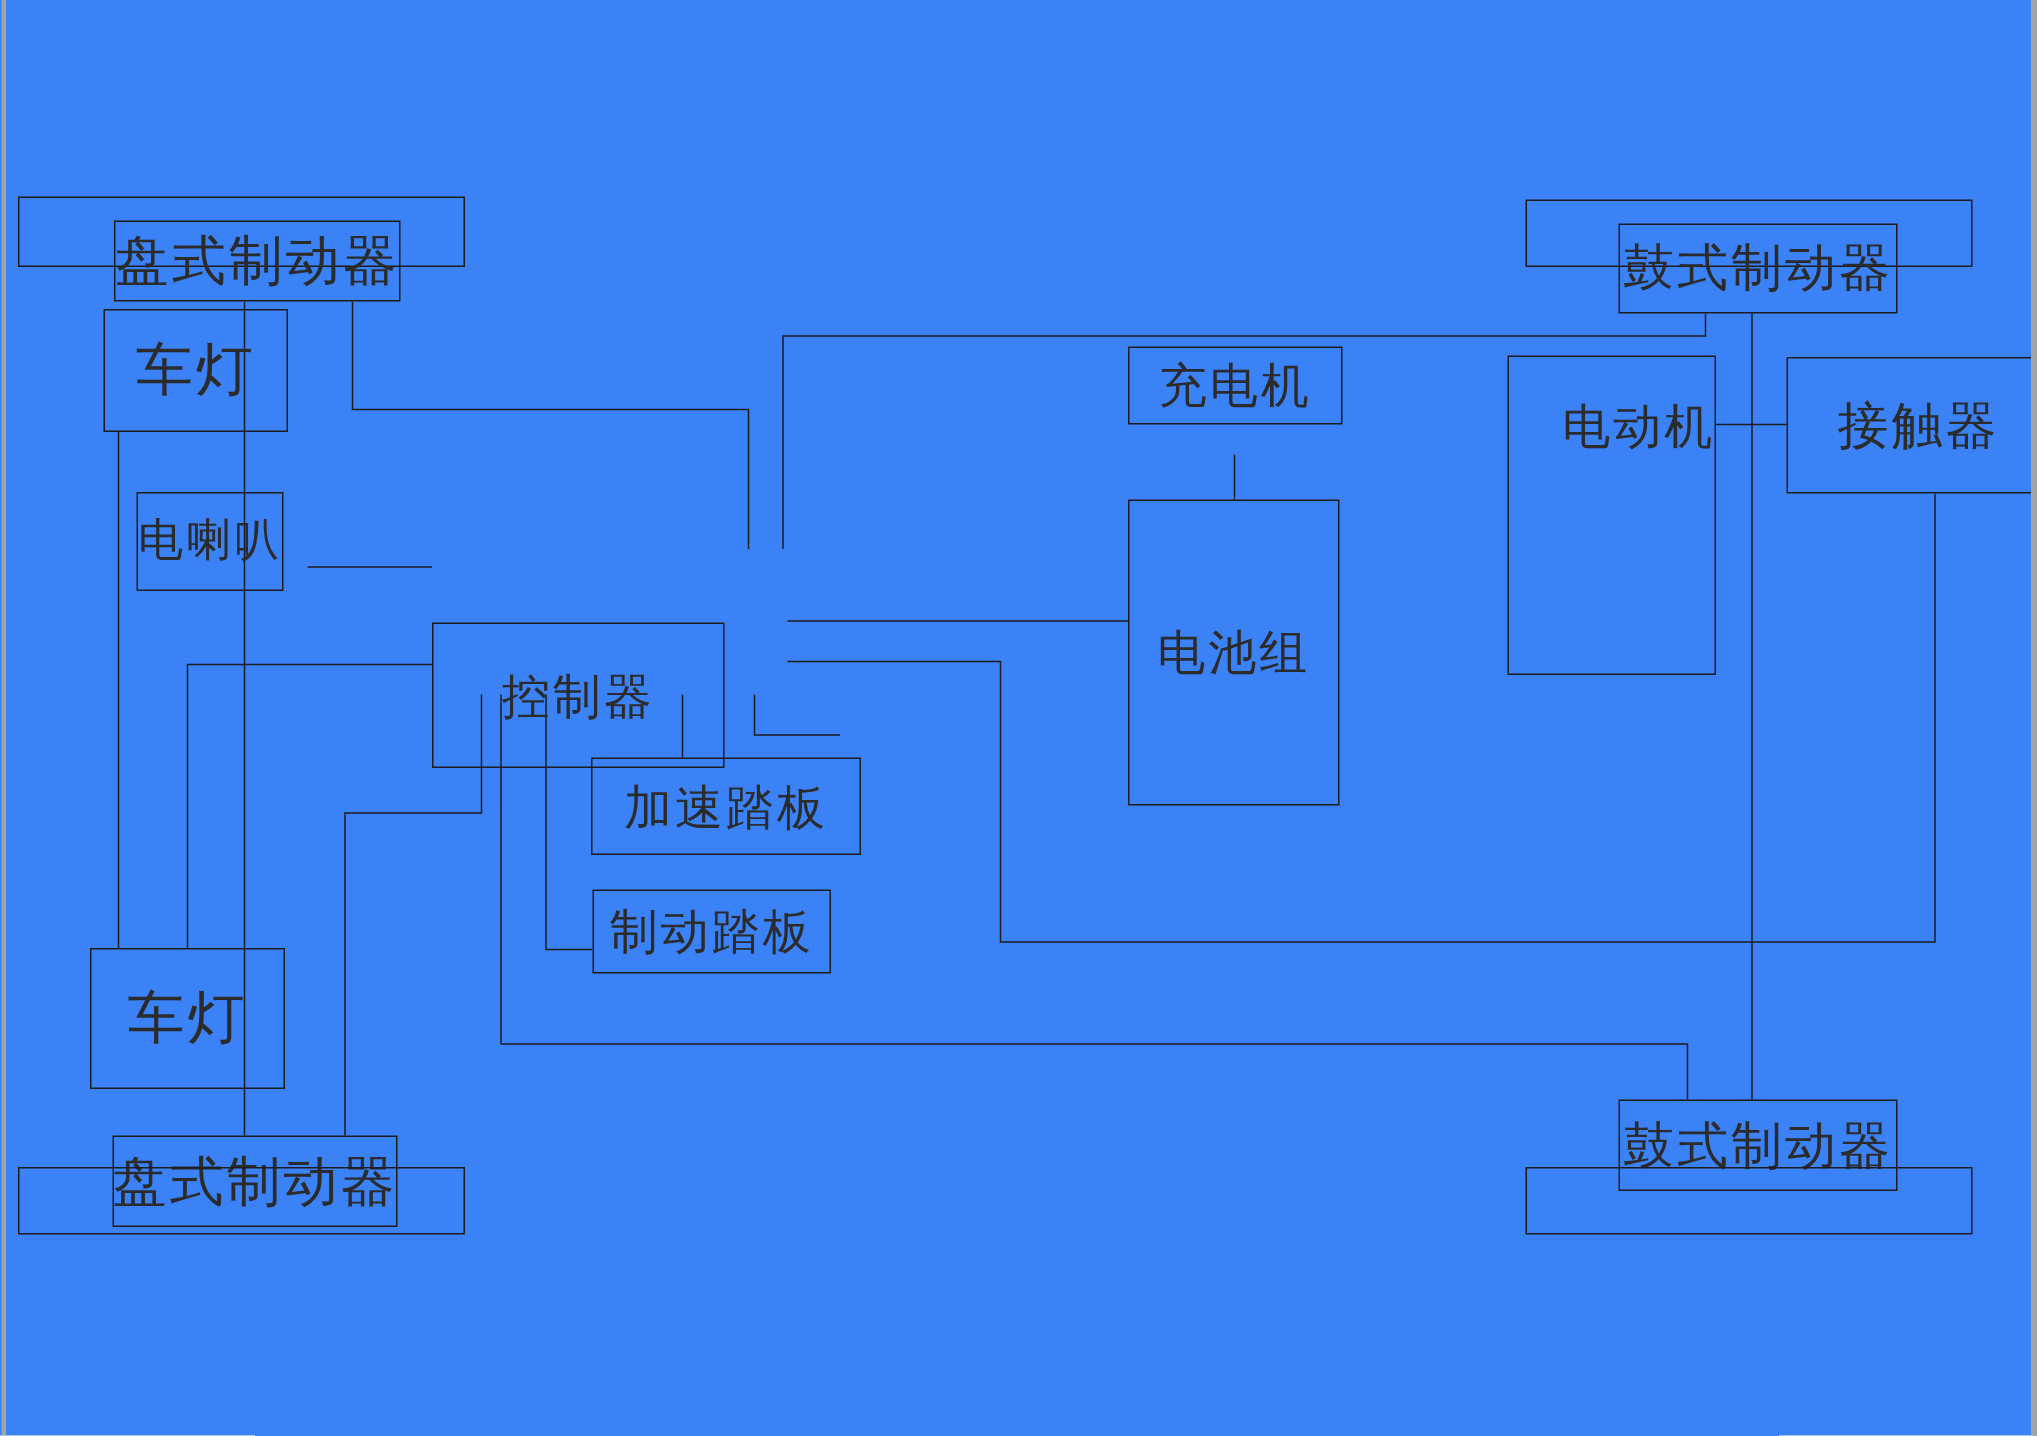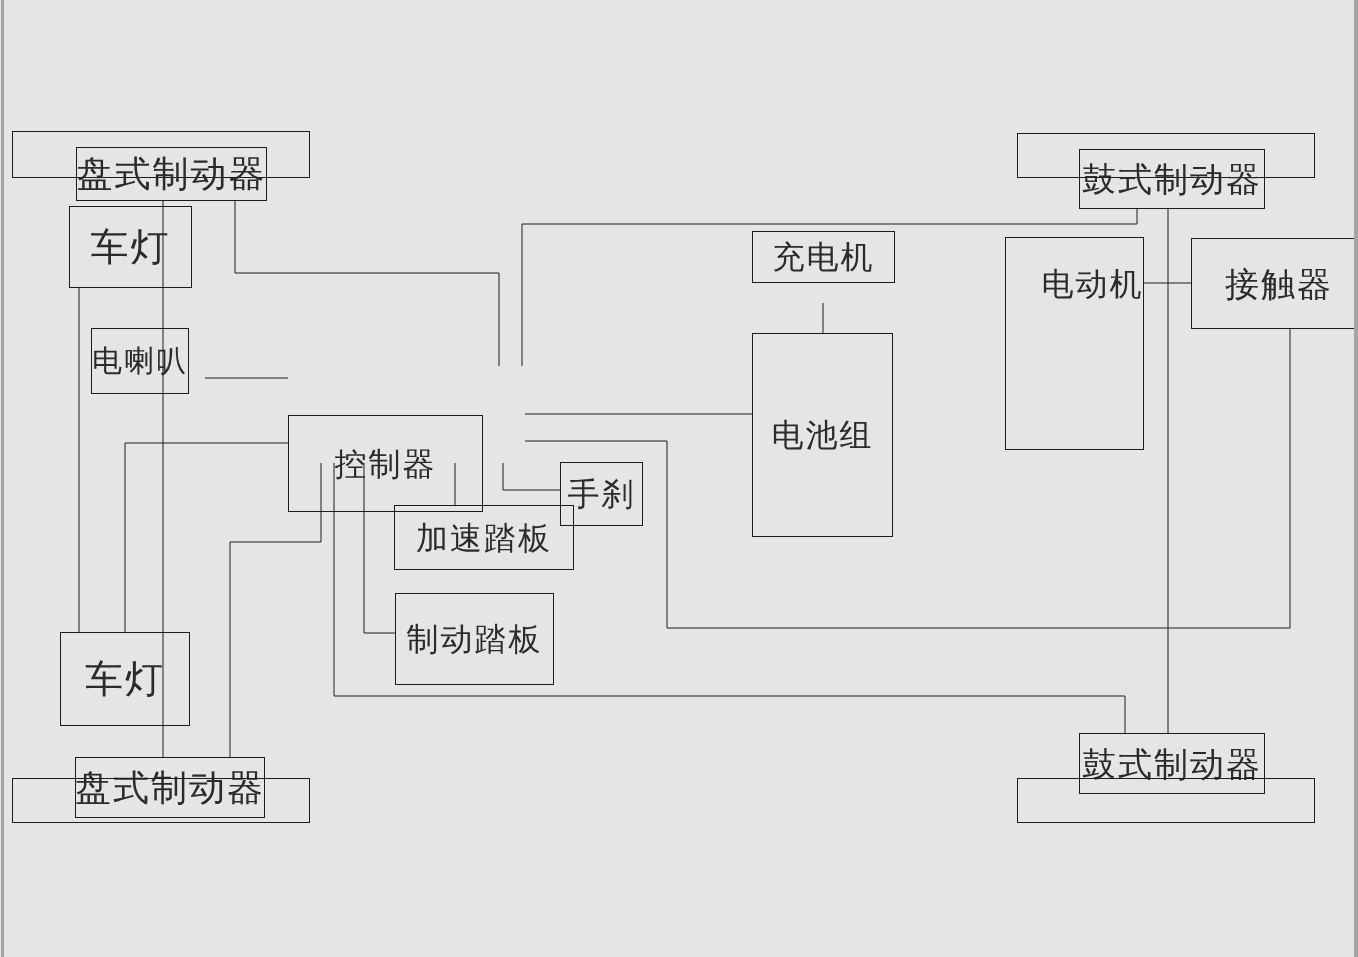--- a/index.html
+++ b/index.html
@@ -1,19 +1,19 @@
 <!DOCTYPE html>
 <html><head>
 <meta charset="utf-8">
 <style>
   html,body{margin:0;padding:0;background:#ffffff;}
   .canvas{
     position:relative;
     width:1358px;height:957px;
-    background:#e5e5e5;
+    background:#3b82f6;
     overflow:hidden;
     font-family:"Liberation Sans", sans-serif;
   }
   .edge-strip{position:absolute;top:0;bottom:0;background:#a3a3a3;}
   .edge-strip.left{left:1px;width:3px;}
   .edge-strip.right{right:0;width:4px;}
   .wire-layer{position:absolute;left:0;top:0;}
   .wire-layer polyline{fill:none;stroke:#1c1c1c;stroke-width:1;}
   .node{
     position:absolute;
@@ -63,27 +63,24 @@
   <div class="node" style="left:69px;top:206px;width:123px;height:82px;">
     <span class="lbl" style="font-size:38px;">车灯</span>
   </div>
   <div class="node" style="left:91px;top:328px;width:98px;height:66px;">
     <span class="lbl" style="font-size:30px;">电喇叭</span>
   </div>
 
   <div class="node" style="left:288px;top:370px;width:195px;height:97px;margin-top:45px;">
     <span class="lbl" style="font-size:32px;">控制器</span>
   </div>
-  <div class="node" style="left:560px;top:462px;width:83px;height:64px;">
-    <span class="lbl" style="font-size:32px;">手刹</span>
-  </div>
   <div class="node" style="left:394px;top:505px;width:180px;height:65px;">
     <span class="lbl" style="font-size:32px;">加速踏板</span>
   </div>
-  <div class="node" style="left:395px;top:593px;width:159px;height:92px;">
+  <div class="node" style="left:395px;top:593px;width:159px;height:56px;">
     <span class="lbl" style="font-size:32px;">制动踏板</span>
   </div>
 
   <div class="node" style="left:752px;top:231px;width:143px;height:52px;">
     <span class="lbl" style="font-size:32px;">充电机</span>
   </div>
   <div class="node align-high" style="left:752px;top:333px;width:141px;height:204px;">
     <span class="lbl" style="font-size:32px;">电池组</span>
   </div>
   <div class="node align-top" style="left:1005px;top:237px;width:139px;height:213px;padding-top:30px;padding-left:36px;">

